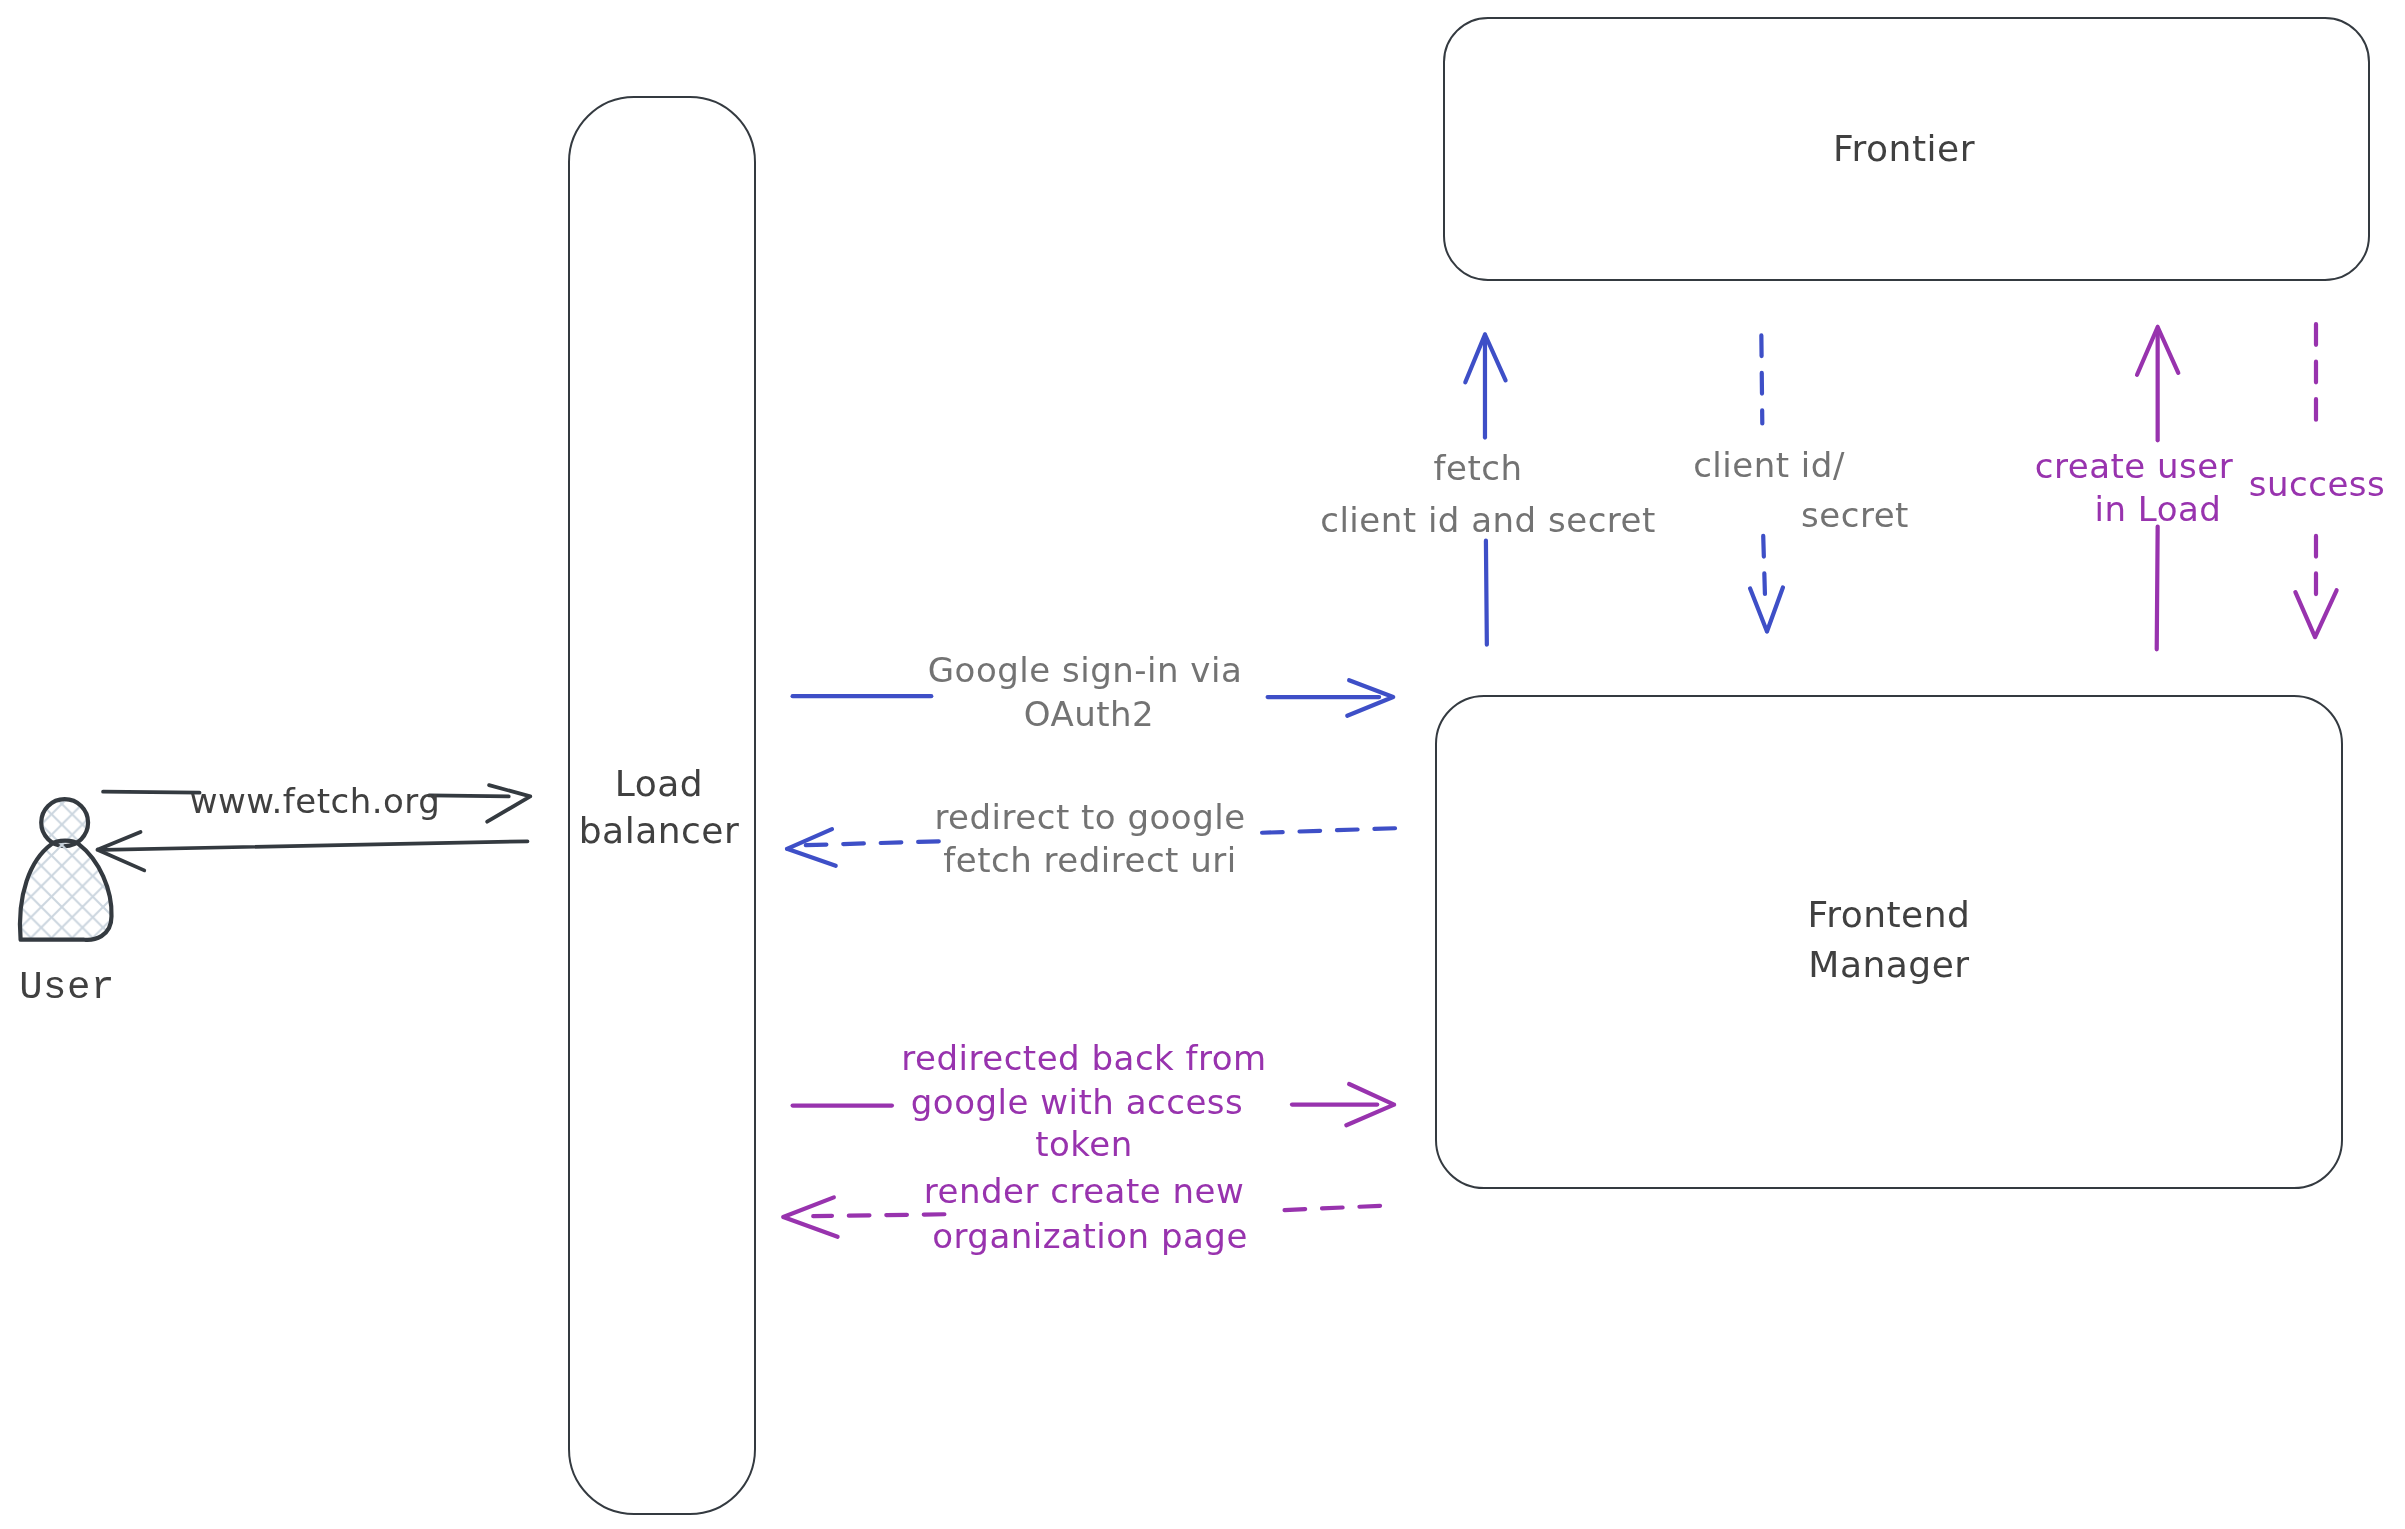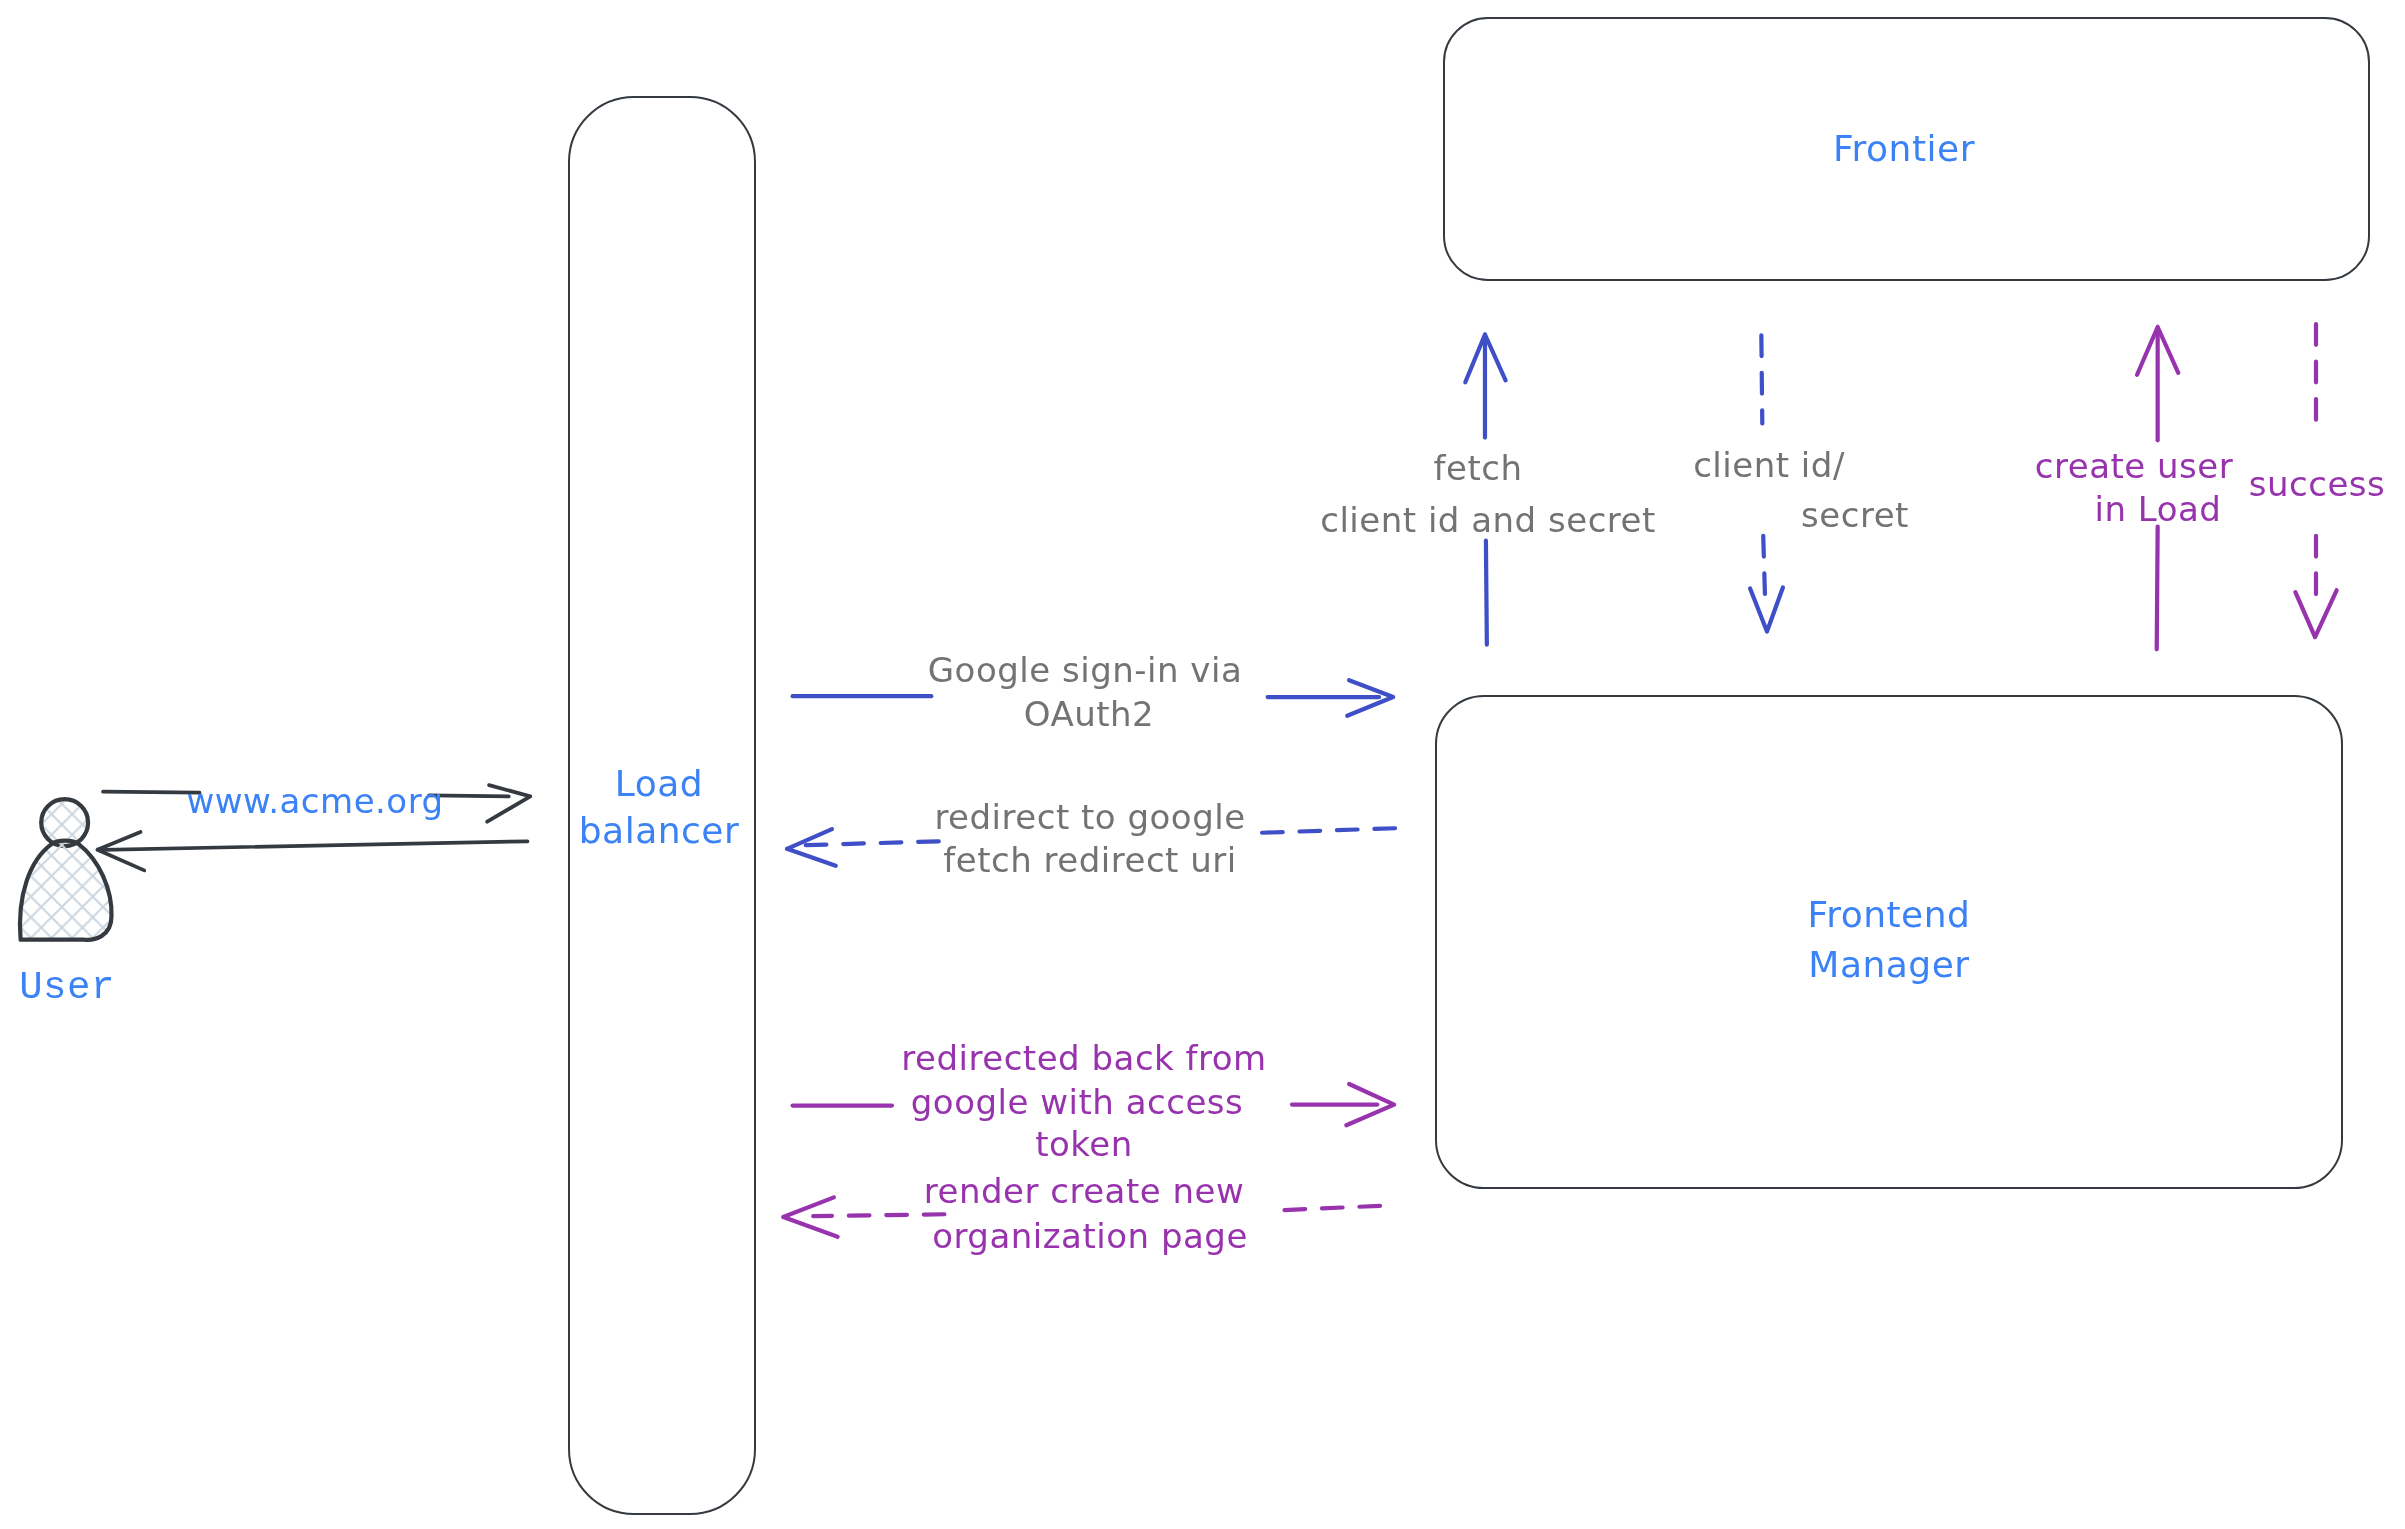--- a/index.html
+++ b/index.html
@@ -8,21 +8,21 @@
     font-family:"DejaVu Sans", sans-serif; overflow:hidden;
   }
   .box {
     position:absolute; background:#ffffff; border:2.8px solid #343a40; z-index:1;
   }
   svg.overlay { position:absolute; left:0; top:0; z-index:2; }
   .lbl {
     position:absolute; transform:translate(-50%,-50%); white-space:nowrap;
     text-align:center; z-index:4; letter-spacing:0.5px;
   }
-  .ink    { color:#3b82f6; }
+  .ink    { color:#404040; }
   .blue   { color:#737373; }
   .purple { color:#9833ae; }
   .fs36 { font-size:34px; }
   .fs38 { font-size:36px; font-weight:500; }
   .fs42 { font-size:39px; font-weight:500;font-family:Liberation Mono, monospace; }
 </style>
 </head>
 <body>
 
 <div class="canvas">
@@ -108,21 +108,21 @@
   <div class="lbl ink fs42" style="left:67px;  top:988px">User</div>
 
   <div class="lbl ink fs38" style="left:659px; top:783px">Load</div>
   <div class="lbl ink fs38" style="left:659px; top:830px">balancer</div>
 
   <div class="lbl ink fs38" style="left:1904px; top:148px">Frontier</div>
 
   <div class="lbl ink fs38" style="left:1889px; top:914px">Frontend</div>
   <div class="lbl ink fs38" style="left:1889px; top:964px">Manager</div>
 
-  <div class="lbl ink fs36" style="left:315px; top:801px">www.acme.org</div>
+  <div class="lbl ink fs36" style="left:315px; top:801px">www.fetch.org</div>
 
   <div class="lbl blue fs36" style="left:1085px; top:670px">Google sign-in via</div>
   <div class="lbl blue fs36" style="left:1089px; top:714px">OAuth2</div>
 
   <div class="lbl blue fs36" style="left:1090px; top:817px">redirect to google</div>
   <div class="lbl blue fs36" style="left:1090px; top:860px">fetch redirect uri</div>
 
   <div class="lbl blue fs36" style="left:1478px; top:468px">fetch</div>
   <div class="lbl blue fs36" style="left:1488px; top:520px">client id and secret</div>
 

